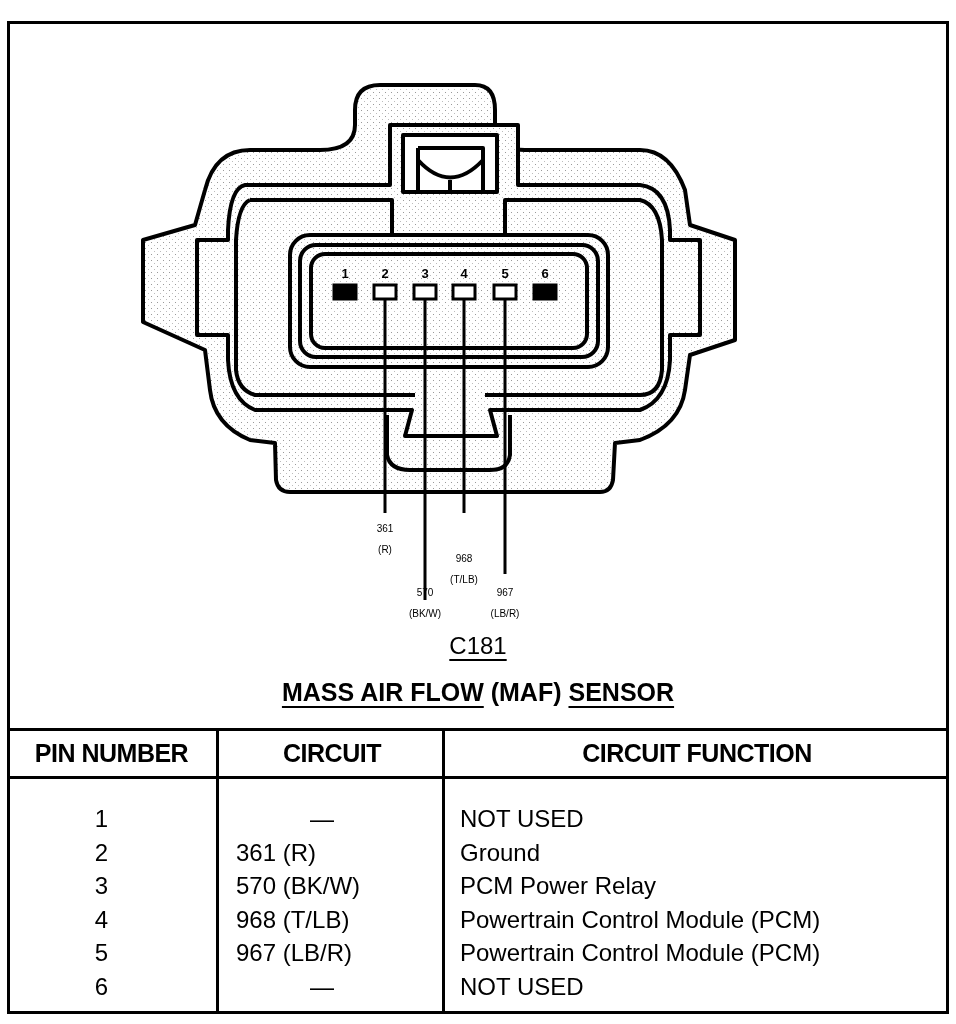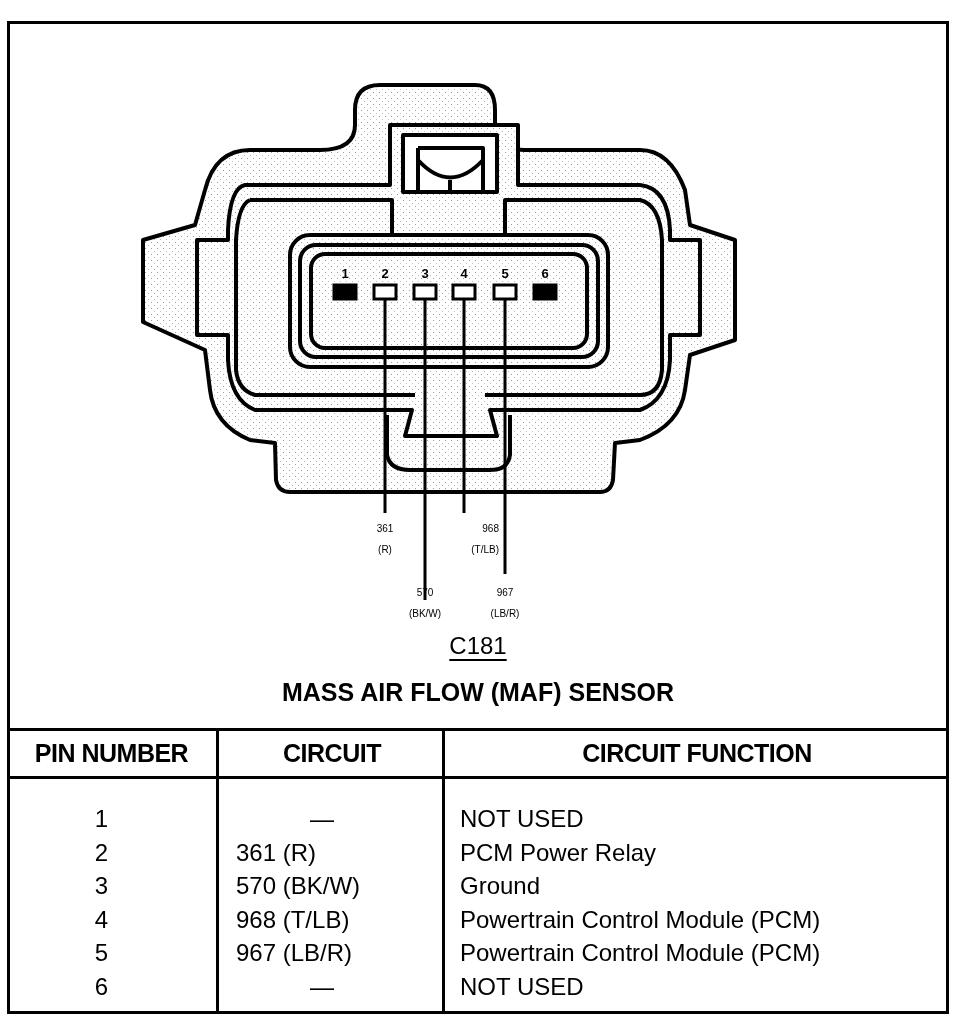--- a/index.html
+++ b/index.html
@@ -7,21 +7,21 @@
          font-family: "Liberation Sans", sans-serif; color: #000; }
   #frame { position: absolute; left: 7px; top: 21px; width: 936px; height: 987px;
            border: 3px solid #000; box-sizing: content-box; }
   #diagram { position: absolute; left: 0; top: 0; width: 956px; height: 730px; }
   .wire-label { position: absolute; font-size: 10px; text-align: center; line-height: 21px;
                 font-weight: normal; width: 70px; transform: translateX(-50%); }
   #connector-id { position: absolute; left: 478px; top: 632px; transform: translateX(-50%);
                   font-size: 24px; font-weight: normal; text-decoration: underline; text-underline-offset: 5px; }
   #sensor-title { position: absolute; left: 478px; top: 678px; transform: translateX(-50%);
                   font-size: 25px; font-weight: bold; white-space: nowrap; }
-  #sensor-title .u { text-underline-offset: 5px; }
+  #sensor-title .u { text-decoration: underline; text-underline-offset: 5px; }
   #pin-table { position: absolute; left: 7px; top: 728px; width: 942px; height: 283px;
                border-top: 3px solid #000; box-sizing: border-box; }
   .col { position: absolute; top: 0; bottom: 0; }
   .col-pin { left: 0; width: 209px; }
   .col-circuit { left: 209px; width: 226px; border-left: 3px solid #000; }
   .col-func { left: 435px; right: 0; border-left: 3px solid #000; }
   .th { height: 45px; border-bottom: 3px solid #000; font-weight: bold; font-size: 25px;
         display: flex; align-items: center; justify-content: center; letter-spacing: -0.5px; }
   .tbody { padding-top: 23px; }
   .cell { height: 33.6px; font-size: 24px; line-height: 33.6px; white-space: nowrap; }
@@ -87,21 +87,21 @@
   </div>
 <div id="wire-labels">
     <div class="wire-label" style="left: 385px; top: 518px;">
       <div>361</div>
       <div>(R)</div>
     </div>
     <div class="wire-label" style="left: 425px; top: 582px;">
       <div>570</div>
       <div>(BK/W)</div>
     </div>
-    <div class="wire-label" style="left: 464px; top: 518px; text-align: right;">
+    <div class="wire-label" style="left: 464px; top: 548px;">
       <div>968</div>
       <div>(T/LB)</div>
     </div>
     <div class="wire-label" style="left: 505px; top: 582px;">
       <div>967</div>
       <div>(LB/R)</div>
     </div>
   </div>
 
 <div id="connector-id">C181</div>
@@ -131,20 +131,20 @@
       <div class="cell">570 (BK/W)</div>
       <div class="cell">968 (T/LB)</div>
       <div class="cell">967 (LB/R)</div>
       <div class="cell dash">—</div>
     </div>
   </div>
   <div class="col col-func">
     <div class="th">CIRCUIT FUNCTION</div>
     <div class="tbody">
       <div class="cell">NOT USED</div>
+      <div class="cell">Ground</div>
       <div class="cell">PCM Power Relay</div>
-      <div class="cell">Ground</div>
       <div class="cell">Powertrain Control Module (PCM)</div>
       <div class="cell">Powertrain Control Module (PCM)</div>
       <div class="cell">NOT USED</div>
     </div>
   </div>
 </div>
 
 </body></html>

